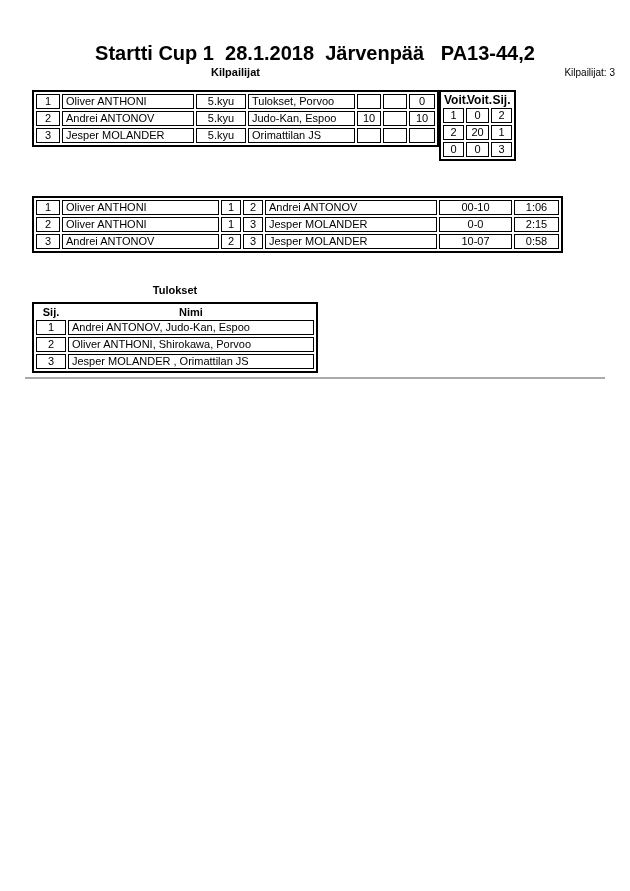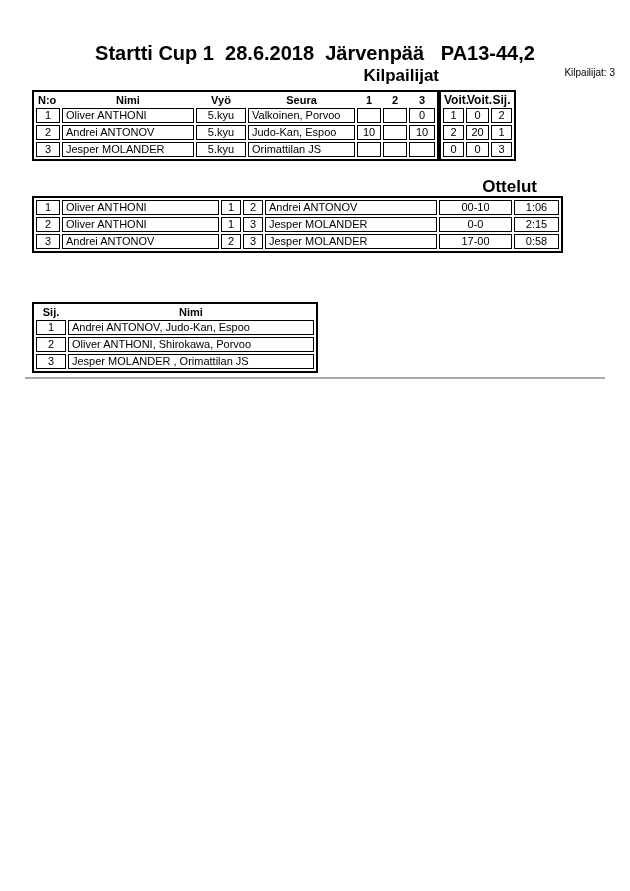--- a/index.html
+++ b/index.html
@@ -4,21 +4,21 @@
 <style>
   html,body { margin:0; padding:0; background:#fff; }
   .page {
     position:relative; width:630px; height:891px; background:#ffffff;
     font-family:"Liberation Sans", sans-serif; color:#000; overflow:hidden;
   }
   .title {
     position:absolute; top:42px; left:0; width:630px;
     text-align:center; font-size:20px; font-weight:bold; white-space:pre;
   }
-  .section-label { position:absolute; font-size:17px; font-weight:bold; text-align:right; }
+  .section-label { position:absolute; font-size:11px; font-weight:bold; text-align:center; }
   .lbl-competitors { top:66px; left:32px; width:407px; }
   .lbl-matches     { top:177px; left:32px; width:505px; }
   .lbl-results     { top:284px; left:32px; width:286px; }
   .count-note { position:absolute; top:67px; right:15px; font-size:10px; }
 
   .tblwrap { position:absolute; display:flex; align-items:flex-start; }
   .wrap-competitors { top:90px;  left:32px; }
   .wrap-matches     { top:196px; left:32px; }
   .wrap-results     { top:302px; left:32px; }
 
@@ -33,51 +33,42 @@
   .l { text-align:left; }
   .stats th { font-size:12px; padding:0 1px; }
 
   .hrline { position:absolute; top:377px; left:25px; width:580px; height:2px; background:#aaaaaa; }
 </style>
 </head>
 <body>
 
 <div class="page">
 
-  <div class="title">Startti Cup 1  28.6.2018  Järvenpää   PA13-44,2</div>
+  <div class="title">Startti Cup 1  28.1.2018  Järvenpää   PA13-44,2</div>
 
   <div class="section-label lbl-competitors">Kilpailijat</div>
   <div class="count-note">Kilpailijat: 3</div>
 
   <div class="tblwrap wrap-competitors">
     <table class="main" style="width:407px">
       <colgroup>
         <col style="width:24px">
           <col style="width:132px">
           <col style="width:50px">
           <col style="width:107px">
         <col style="width:24px">
           <col style="width:24px">
           <col style="width:26px">
       </colgroup>
       <tbody>
-          <tr>
-        <th class="l">N:o</th>
-        <th class="c">Nimi</th>
-        <th class="c">Vyö</th>
-        <th class="c">Seura</th>
-        <th class="c">1</th>
-        <th class="c">2</th>
-        <th class="c">3</th>
-      </tr>
       <tr>
         <td class="c">1</td>
         <td class="l">Oliver ANTHONI</td>
         <td class="c">5.kyu</td>
-        <td class="l">Valkoinen, Porvoo</td>
+        <td class="l">Tulokset, Porvoo</td>
         <td class="c"></td>
         <td class="c"></td>
         <td class="c">0</td>
       </tr>
       <tr>
         <td class="c">2</td>
         <td class="l">Andrei ANTONOV</td>
         <td class="c">5.kyu</td>
         <td class="l">Judo-Kan, Espoo</td>
         <td class="c">10</td>
@@ -120,21 +111,20 @@
       </tr>
       <tr>
         <td class="c">0</td>
         <td class="c">0</td>
         <td class="c">3</td>
       </tr>
     </tbody>
       </table>
   </div>
 
-  <div class="section-label lbl-matches">Ottelut</div>
 
   <div class="tblwrap wrap-matches">
     <table style="width:531px">
       <colgroup>
         <col style="width:24px">
           <col style="width:157px">
           <col style="width:20px">
           <col style="width:20px">
         <col style="width:172px">
           <col style="width:73px">
@@ -158,27 +148,28 @@
         <td class="l">Jesper MOLANDER</td>
         <td class="c">0-0</td>
         <td class="c">2:15</td>
       </tr>
       <tr>
         <td class="c">3</td>
         <td class="l">Andrei ANTONOV</td>
         <td class="c">2</td>
         <td class="c">3</td>
         <td class="l">Jesper MOLANDER</td>
-        <td class="c">17-00</td>
+        <td class="c">10-07</td>
         <td class="c">0:58</td>
       </tr>
     </tbody>
       </table>
   </div>
 
+  <div class="section-label lbl-results">Tulokset</div>
 
   <div class="tblwrap wrap-results">
     <table style="width:286px">
       <colgroup>
           <col style="width:30px">
           <col style="width:246px">
         </colgroup>
       <tbody>
           <tr>
         <th class="c">Sij.</th>

